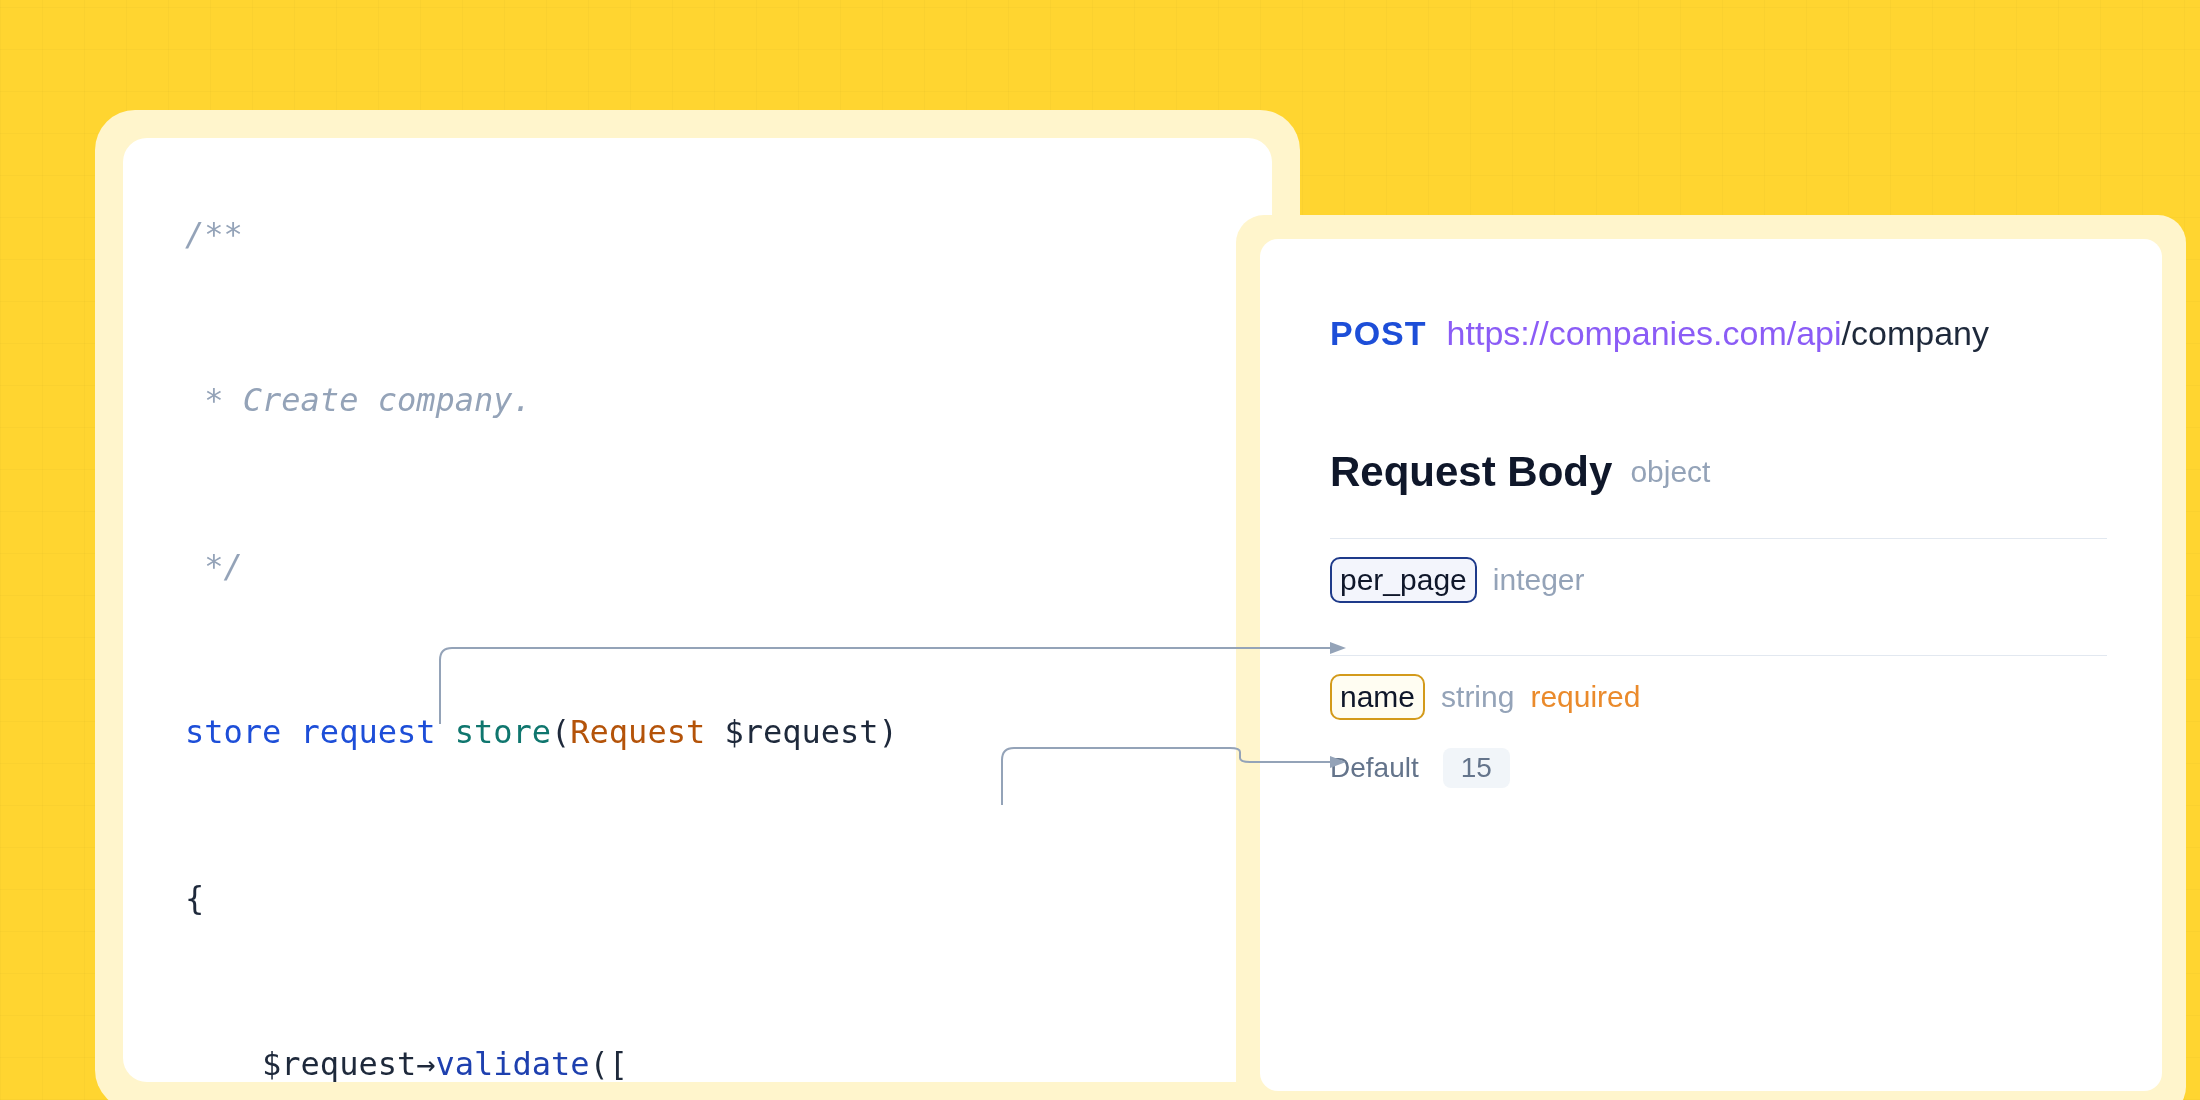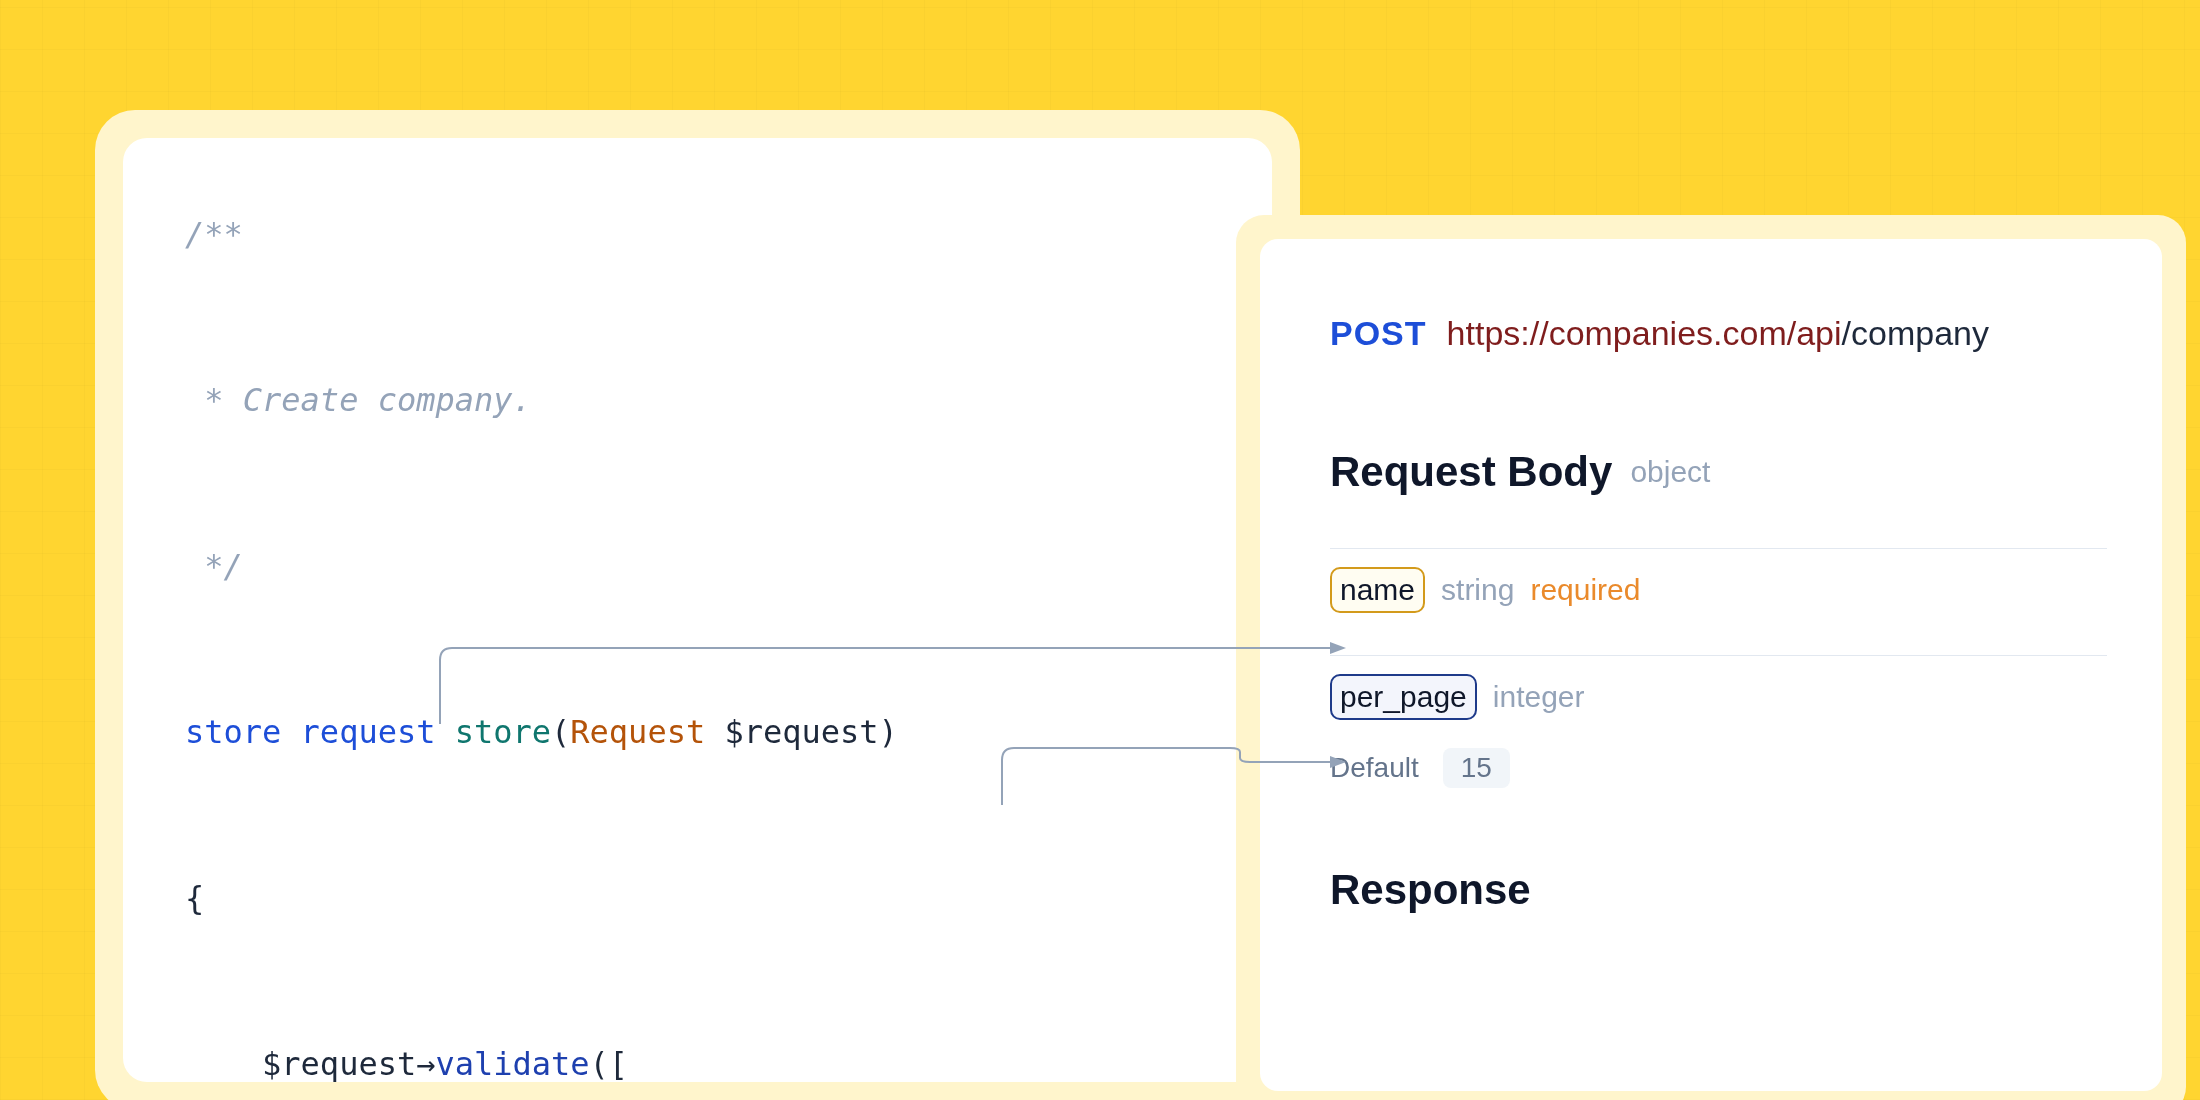--- a/index.html
+++ b/index.html
@@ -71,21 +71,21 @@
     }
     .docs-card {
       width: 100%;
       height: 100%;
       background: #ffffff;
       border-radius: 18px;
       padding: 75px 55px 40px 70px;
     }
     .endpoint-row { display: flex; align-items: baseline; gap: 20px; font-size: 34px; }
     .method { color: #1d4ed8; font-weight: 600; letter-spacing: 1px; }
-    .url-base { color: #7f1d1d; margin-top: 28px; }
+    .url-base { color: #8b5cf6; margin-top: 28px; }
     .url-path { color: #1e293b; }
     .section-heading { font-size: 42px; font-weight: 700; color: #0f172a; margin-top: 95px; display: flex; align-items: center; gap: 18px; }
     .section-heading .type { font-weight: 400; font-size: 30px; color: #94a3b8; }
     .param-row { display: flex; align-items: center; gap: 16px; margin-top: 14px; font-size: 30px; border-top: 1px solid #e2e8f0; padding-top: 18px; }
     .param-row.first { margin-top: 52px; }
     .param-type { color: #94a3b8; }
     .param-req { color: #ea8a2b; }
     .default-row { margin-top: 28px; color: #64748b; font-size: 28px; display: flex; align-items: center; gap: 24px; }
     .default-badge { background: #f1f5f9; padding: 4px 18px; border-radius: 8px; font-weight: 500; }
     .response-heading { font-size: 42px; font-weight: 700; color: #0f172a; margin-top: 78px; }
@@ -130,37 +130,36 @@
       <span>
         <span class="url-base">https://companies.com/api</span><span class="url-path">/company</span>
       </span>
     </div>
 
     <div class="section-heading">
       <span>Request Body</span>
       <span class="type">object</span>
     </div>
 
+    <div class="param-row" style="margin-top:42px;">
+      <span class="pill pill-pp">per_page</span>
+      <span class="param-type">integer</span>
+    </div>
+
     <div class="param-row first">
       <span class="pill pill-name">name</span>
       <span class="param-type">string</span>
       <span class="param-req">required</span>
-    </div>
-
-    <div class="param-row" style="margin-top:42px;">
-      <span class="pill pill-pp">per_page</span>
-      <span class="param-type">integer</span>
     </div>
 
     <div class="default-row">
       <span>Default</span>
       <span class="default-badge">15</span>
     </div>
 
-    <div class="response-heading">Response</div>
 
   </div>
 </div>
 
 <svg class="connectors">
 
   <path class="conn" d="M 440 724 L 440 660 Q 440 648 452 648 L 1330 648 "></path>
   <polygon class="arrowhead" points="1330,642 1346,648 1330,654"></polygon>
 
   <path class="conn" d="M 1002 805 L 1002 760 Q 1002 748 1014 748 L 1230 748 Q 1240 748 1240 752 L 1240 758 Q 1240 762 1250 762 L 1330 762 "></path>

